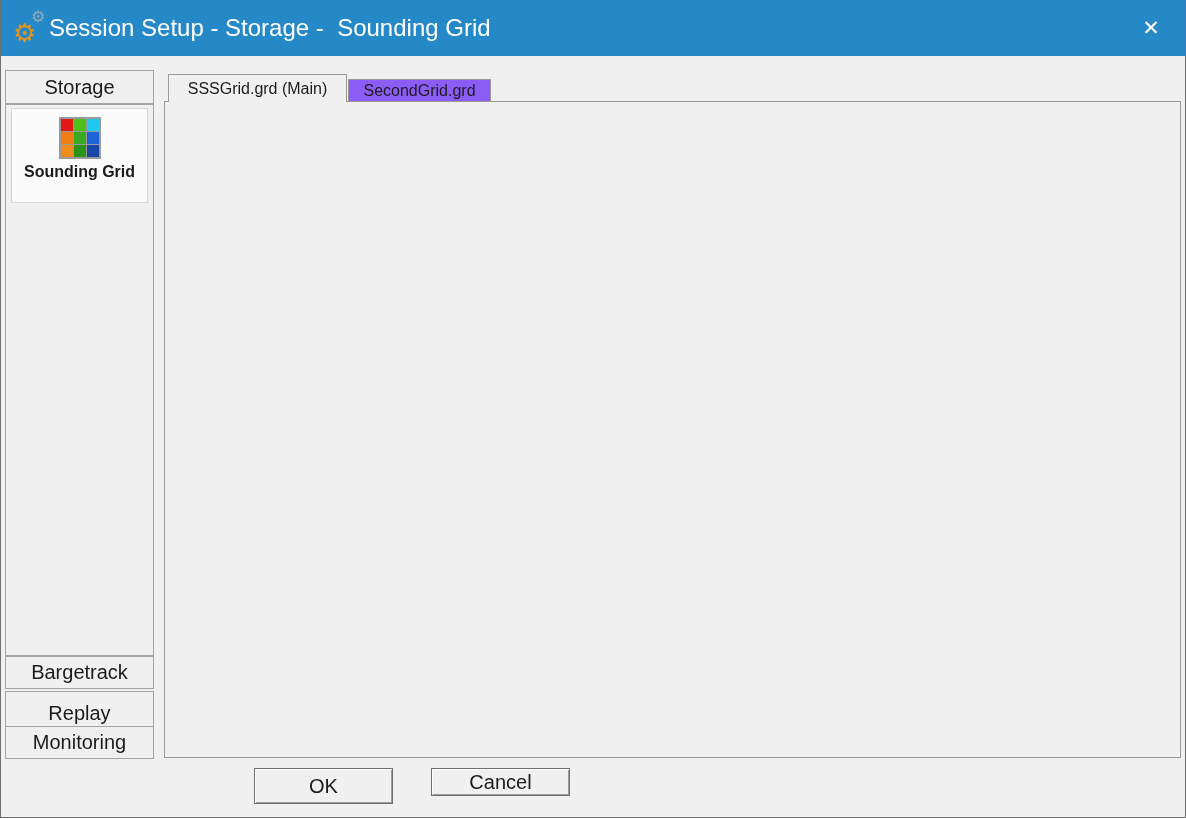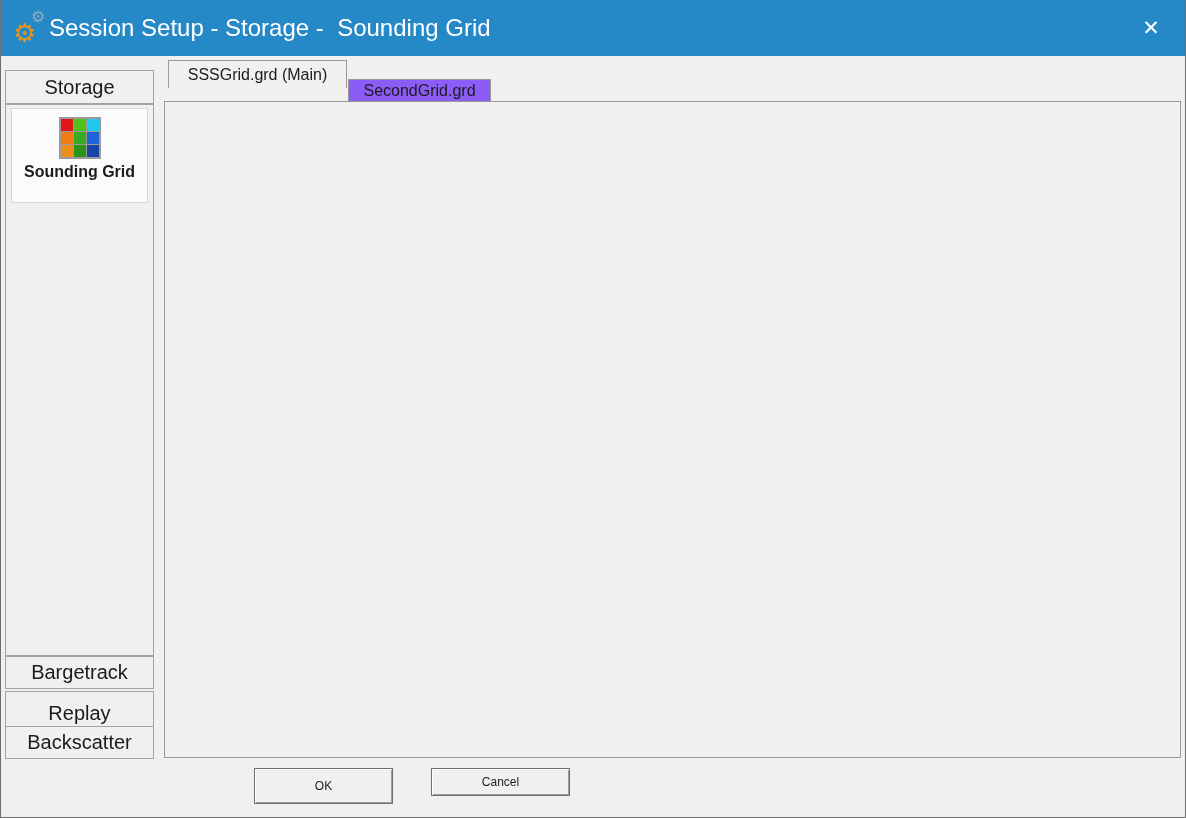--- a/index.html
+++ b/index.html
@@ -20,41 +20,41 @@
   .gear-wrap{position:absolute;left:10px;top:0;width:36px;height:56px;}
   .gear{position:absolute;line-height:1;}
   .gear.big{left:2px;top:20px;font-size:26px;color:#e8941c;}
   .gear.small{left:20px;top:9px;font-size:16px;color:#93aabb;}
   .title{position:absolute;left:48px;top:0;line-height:56px;font-size:24px;color:#ffffff;white-space:pre;}
   .close-btn{position:absolute;right:14px;top:0;width:40px;height:56px;line-height:56px;text-align:center;font-size:21px;color:#ffffff;cursor:default;}
   
   .win-btn{
     position:absolute;background:#f0f0f0;border:1px solid #6f6f6f;
     box-shadow:inset 1px 1px 0 #ffffff, inset -1px -1px 0 #9b9b9b;
-    font-family:inherit;font-size:12px;color:#1b1b1b;text-align:center;padding:0;
+    font-family:inherit;font-size:20px;color:#1b1b1b;text-align:center;padding:0;
   }
   .flat-btn{
     position:absolute;background:#f0f0f0;border:1px solid #a3a3a3;
     font-family:inherit;font-size:20px;color:#1b1b1b;text-align:center;padding:0;
   }
   .default-btn{border:1px solid #3c3c3c;outline:1px dotted #444;outline-offset:-4px;}
   
   .storage-btn{left:4px;top:70px;width:149px;height:34px;}
   .side-panel{position:absolute;left:4px;top:104px;width:149px;height:552px;border:1px solid #a3a3a3;background:#f0f0f0;box-sizing:border-box;}
   .side-item{position:absolute;text-align:center;font-size:16px;}
   .side-item.selected{left:5px;top:3px;width:135px;height:93px;background:#fbfbfb;border:1px solid #d6d6d6;font-weight:bold;}
   .side-item .ic{display:block;margin:7px auto 3px auto;}
   .side-item.plain{left:5px;top:103px;width:135px;height:84px;}
   .side-item-label{font-size:16px;color:#1b1b1b;}
   .bargetrack-btn{left:4px;top:656px;width:149px;height:33px;}
   .replay-btn{left:4px;top:691px;width:149px;height:45px;}
   .monitoring-btn{left:4px;top:726px;width:149px;height:33px;}
   
   .tab{position:absolute;box-sizing:border-box;border:1px solid #999;border-bottom:none;background:#f0f0f0;font-size:16px;text-align:center;}
-  .tab.active{left:167px;top:60px;width:179px;height:28px;line-height:27px;z-index:3;}
+  .tab.active{left:167px;top:74px;width:179px;height:28px;line-height:27px;z-index:3;}
   .tab.inactive{left:347px;top:79px;width:143px;height:39px;line-height:22px;z-index:1;background:#8b5cf6;}
   .tab-panel{position:absolute;left:163px;top:101px;width:1017px;height:657px;border:1px solid #999;background:#f0f0f0;box-sizing:border-box;z-index:2;}
   
   .groupbox{position:absolute;border:1px solid #b2b2b2;border-radius:3px;box-sizing:border-box;}
   .group-file{left:181px;top:126px;width:976px;height:266px;}
   .group-systems{left:181px;top:408px;width:976px;height:345px;}
   .group-label{position:absolute;top:-10px;left:9px;background:#f0f0f0;padding:0 5px;font-size:16px;line-height:19px;}
   
   .file-table{
     position:absolute;left:11px;top:18px;width:948px;height:186px;background:#f0f0f0;
@@ -162,21 +162,21 @@
     <div class="side-item selected">
       <svg class="ic" width="44" height="44">
           <use href="#sym-grid"></use>
         </svg>
       <div class="side-item-label">Sounding Grid</div>
     </div>
   </div>
 
   <button class="flat-btn bargetrack-btn">Bargetrack</button>
   <button class="flat-btn replay-btn">Replay</button>
-  <button class="flat-btn monitoring-btn">Backscatter</button>
+  <button class="flat-btn monitoring-btn">Monitoring</button>
 
   <div class="tab active">SSSGrid.grd (Main)</div>
   <div class="tab inactive">SecondGrid.grd</div>
   <div class="tab-panel"></div>
 
   <div class="groupbox group-file">
     <span class="group-label">File</span>
     <div class="file-table">
       <div class="f-row">
         <div class="f-label">Format:</div>

